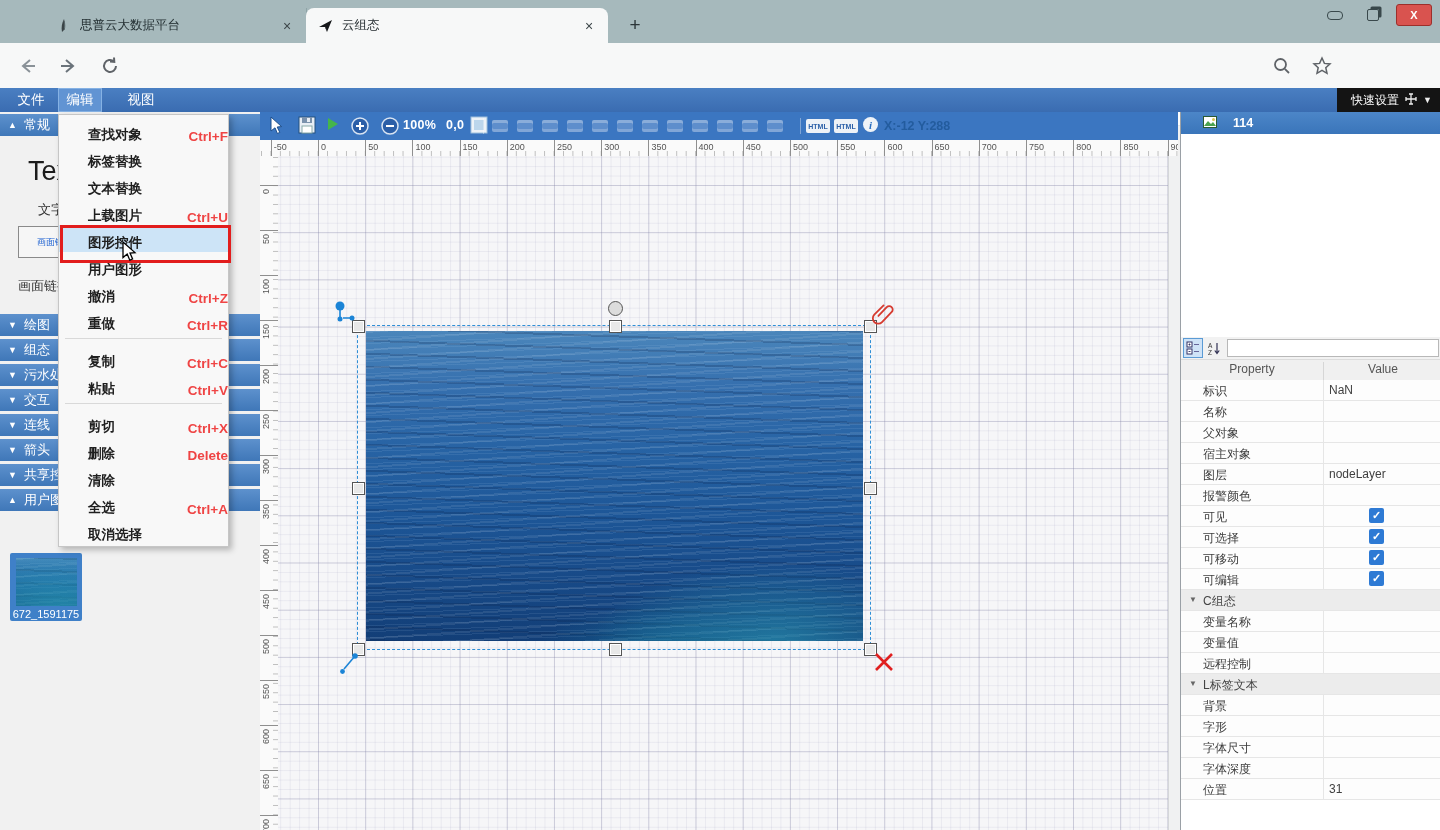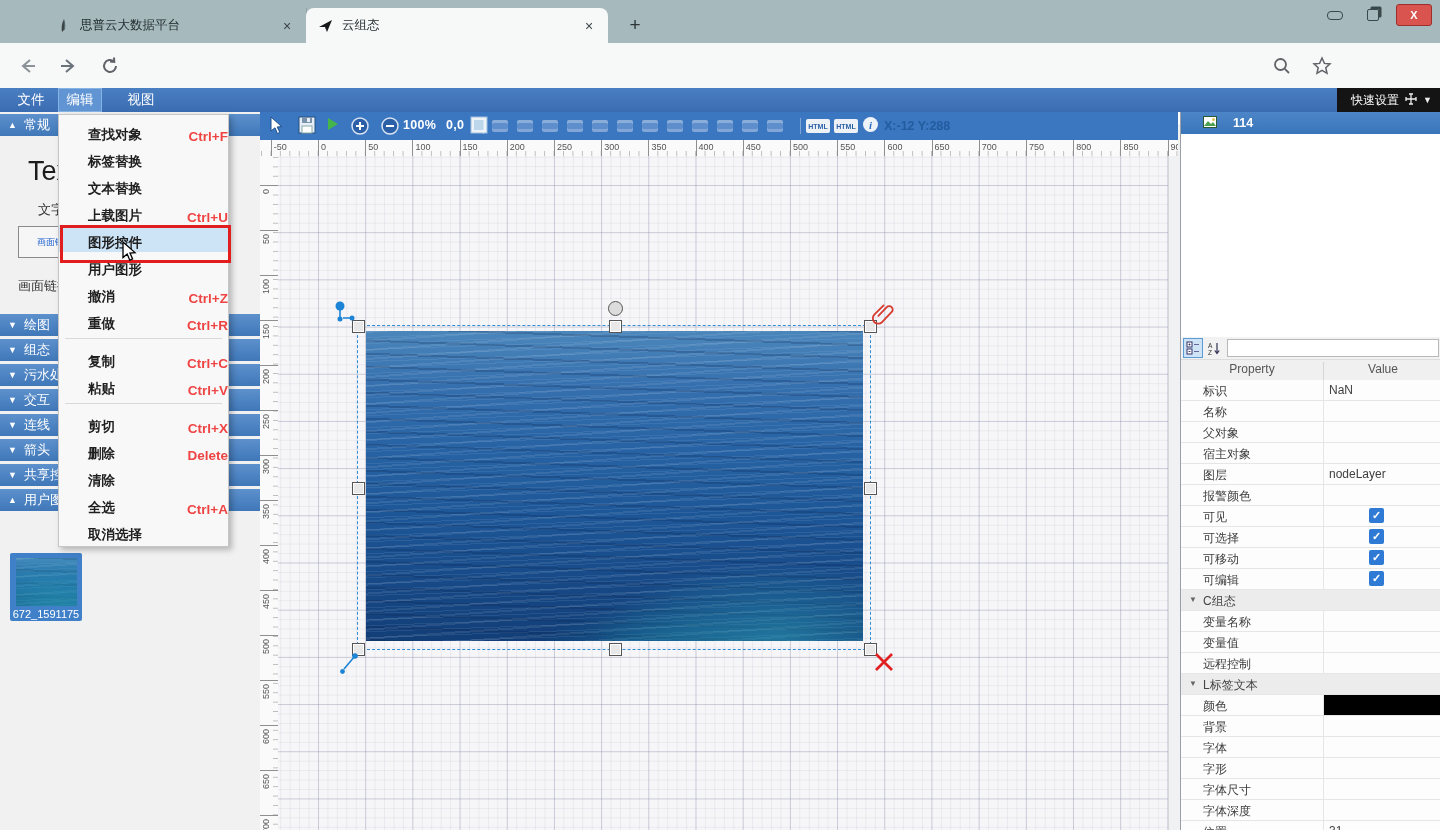--- a/index.html
+++ b/index.html
@@ -554,31 +554,21 @@
           <span class="pdiv"></span>
           <span class="pname">远程控制</span>
           <span class="pval"></span>
         </div>
         <div class="prow group">
           <span class="gtri">▼</span>
           <span class="pname">L标签文本</span>
         </div>
         <div class="prow">
           <span class="pdiv"></span>
-          <span class="pname">颜色</span>
-          <span class="pswatch" style="background: rgb(0, 0, 0);"></span>
-        </div>
-        <div class="prow">
-          <span class="pdiv"></span>
           <span class="pname">背景</span>
-          <span class="pval"></span>
-        </div>
-        <div class="prow">
-          <span class="pdiv"></span>
-          <span class="pname">字体</span>
           <span class="pval"></span>
         </div>
         <div class="prow">
           <span class="pdiv"></span>
           <span class="pname">字形</span>
           <span class="pval"></span>
         </div>
         <div class="prow">
           <span class="pdiv"></span>
           <span class="pname">字体尺寸</span>

